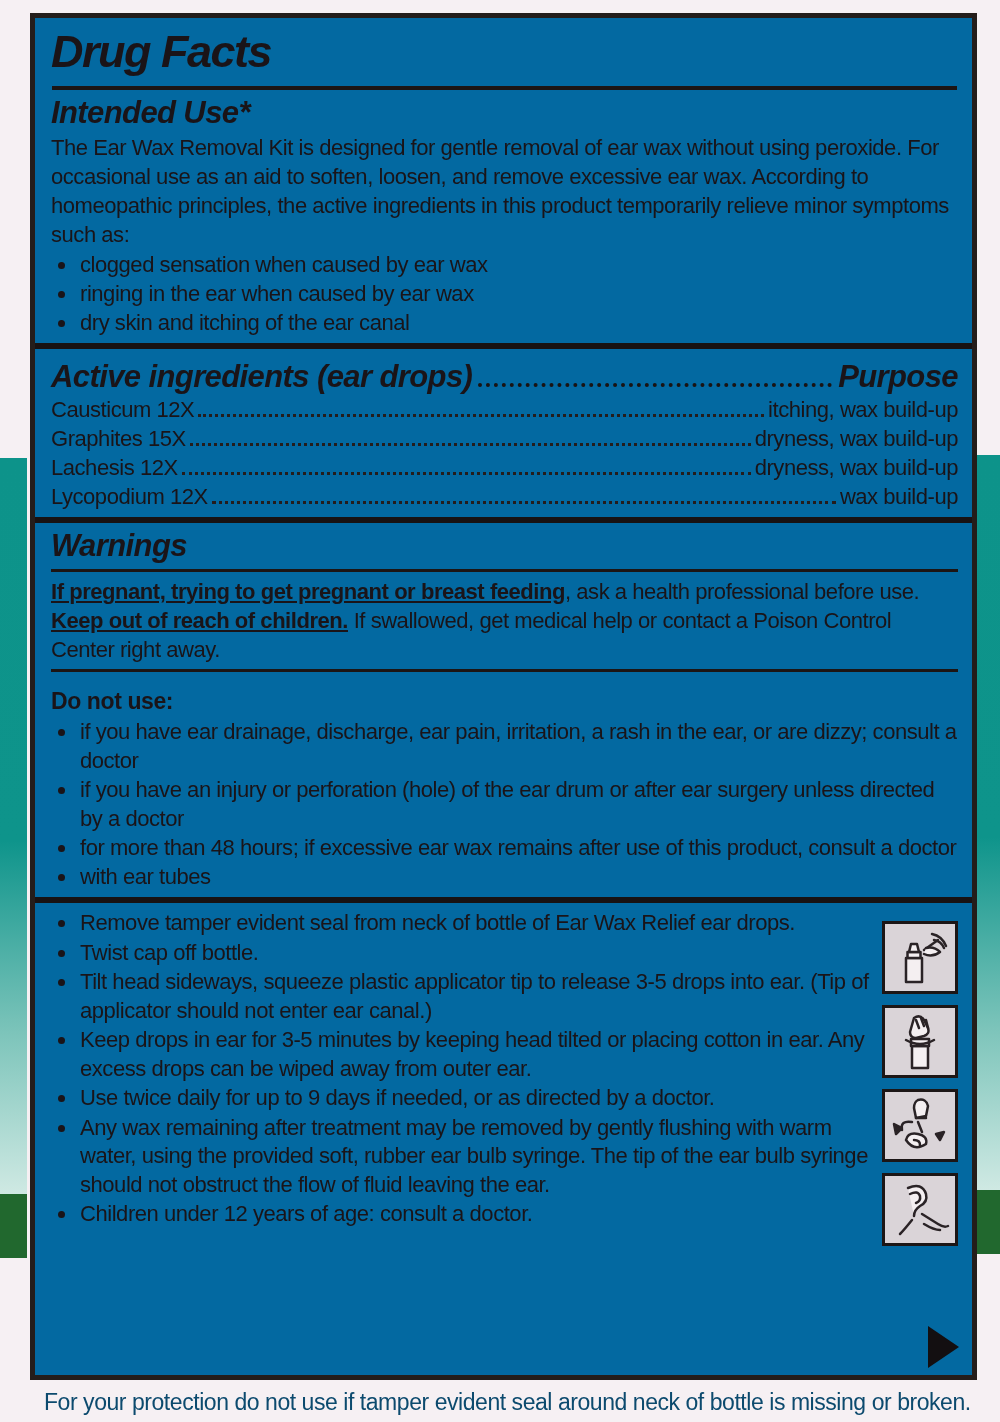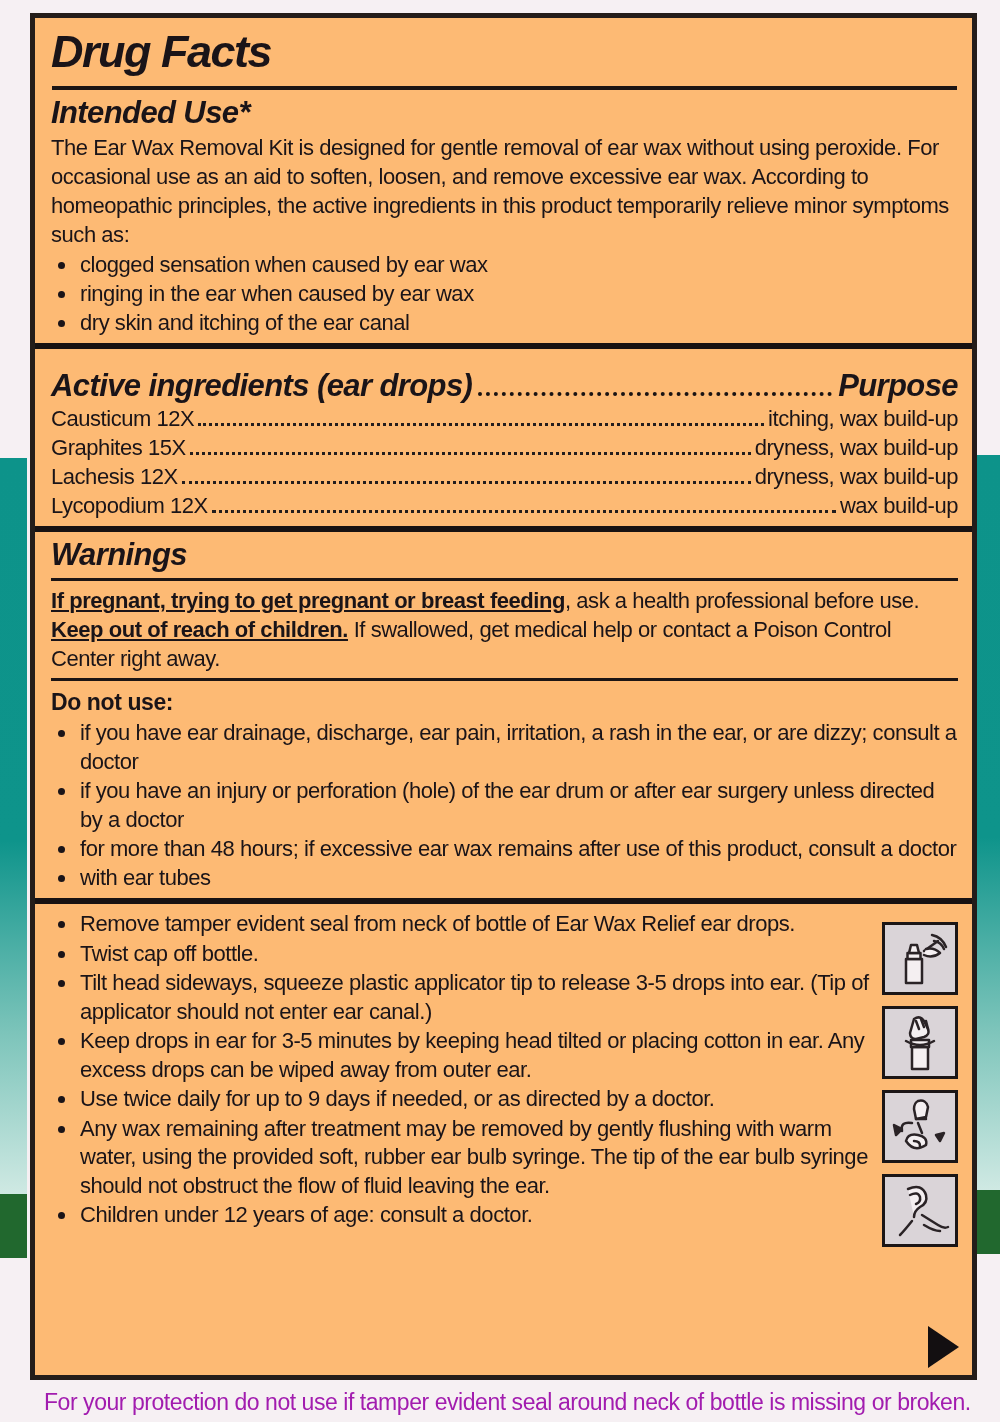--- a/index.html
+++ b/index.html
@@ -22,21 +22,21 @@
   .band-right {
     right: 0; top: 455px; width: 23px; height: 735px;
     background: linear-gradient(180deg, #0d938a 0%, #0e948b 52%, #7cc4ba 78%, #cfe9e3 100%);
   }
   .band-right-green { right: 0; top: 1190px; width: 23px; height: 64px; background: #21682e; }
 
   
   .panel {
     position: absolute; z-index: 1;
     left: 30px; top: 13px; width: 947px; height: 1367px;
-    background: #fdba74;
+    background: #0369a1;
     border: 5px solid #241d1a;
     padding: 6px 14px 0 16px;
     overflow: hidden;
   }
 
   .drug-facts-title {
     font-size: 45px; font-weight: bold; font-style: italic;
     letter-spacing: -1.5px; line-height: 1.15; margin-top: 2px;
   }
   .title-rule { border: none; border-top: 4px solid #1c1514; margin: 8px 1px 6px 1px; }
@@ -46,31 +46,31 @@
     letter-spacing: -0.6px; line-height: 1.12; margin: 3px 0 3px 0;
   }
   .body-text { font-size: 22px; line-height: 29px; letter-spacing: -0.45px; }
   .bullets { list-style: disc; margin: 1px 0 0 0; padding-left: 27px; }
   .bullets li { font-size: 22px; line-height: 29px; letter-spacing: -0.45px; padding-left: 2px; }
 
   .sep { height: 6px; background: #181212; margin: 6px -14px 6px -16px; }
   .thin-rule { border: none; border-top: 3px solid #1c1514; margin: 5px 0 5px 0; }
 
   
-  .ai-header { display: flex; align-items: baseline; margin-top: 19px; }
+  .ai-header { display: flex; align-items: baseline; margin-top: 10px; }
   .ai-header .name, .ai-header .purpose {
     font-size: 31px; font-weight: bold; font-style: italic; letter-spacing: -0.6px; line-height: 1.15;
   }
   .leader-big { flex: 1; border-bottom: 4px dotted #191313; margin: 0 6px 8px 6px; }
   .ai-row { display: flex; align-items: baseline; justify-content: space-between; }
   .ai-row .name, .ai-row .purpose { font-size: 22px; line-height: 29px; letter-spacing: -0.45px; }
   .leader { flex: 1; border-bottom: 3px dotted #241d1d; margin: 0 4px 5px 4px; }
 
   .bold-run { font-weight: bold; text-decoration: underline; }
-  .dnu-heading { font-size: 23px; font-weight: bold; line-height: 29px; letter-spacing: -0.4px; margin-top: 7px; }
+  .dnu-heading { font-size: 23px; font-weight: bold; line-height: 29px; letter-spacing: -0.4px; margin-top: 15px; }
 
   
   .section-directions { position: relative; }
   .dir-text { width: 838px; }
   .dir-text .bullets li { line-height: 28.5px; margin: 1px 0; }
   .icon-col {
     position: absolute; top: 12px; right: 0px; width: 76px;
     display: flex; flex-direction: column; gap: 11px;
   }
   .icon-box {
@@ -83,21 +83,21 @@
     position: absolute; right: 13px; bottom: 7px;
     width: 0; height: 0;
     border-top: 21px solid transparent;
     border-bottom: 21px solid transparent;
     border-left: 31px solid #130f11;
   }
 
   .footer-note {
     position: absolute; z-index: 1;
     left: 44px; top: 1388px; width: 945px;
-    font-size: 23px; line-height: 28px; letter-spacing: -0.45px; color: #a21caf;
+    font-size: 23px; line-height: 28px; letter-spacing: -0.45px; color: #0c4a6e;
   }
 </style>
 </head>
 <body>
 
 <div class="band band-left"></div>
 <div class="band band-left-green"></div>
 <div class="band band-right"></div>
 <div class="band band-right-green"></div>
 

